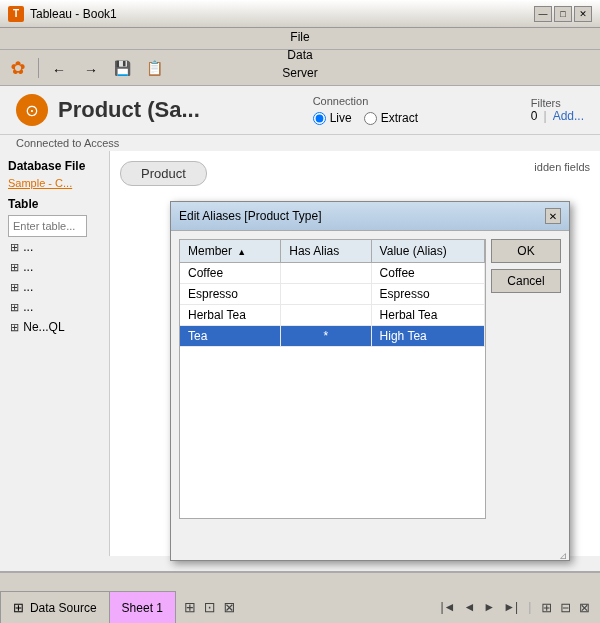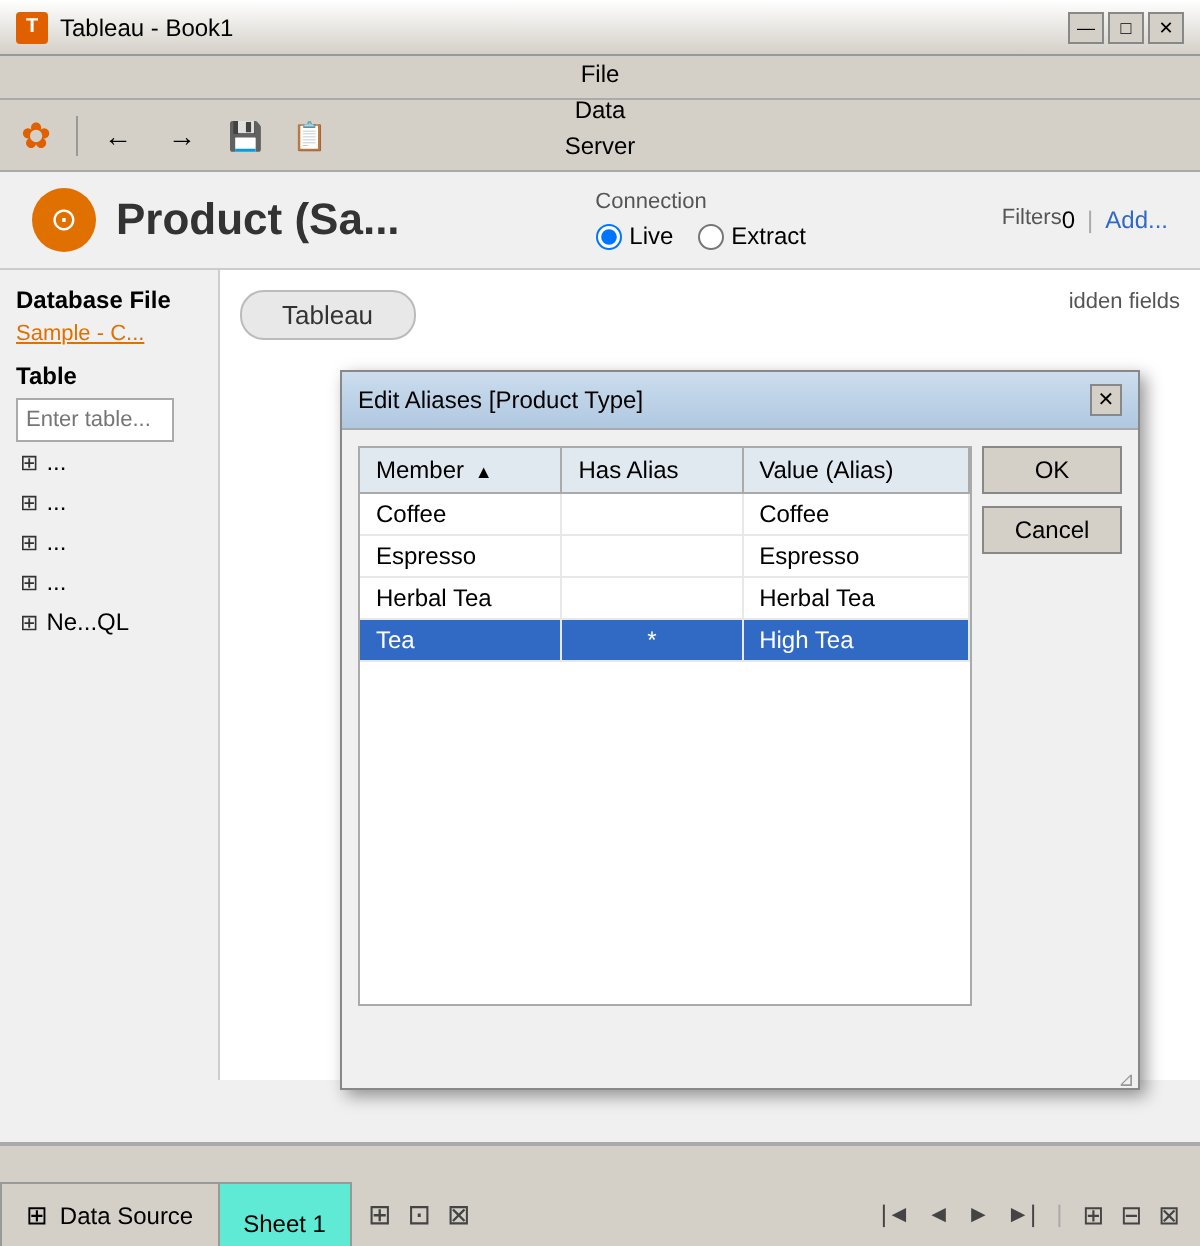--- a/index.html
+++ b/index.html
@@ -77,21 +77,21 @@
       background: #e07000;
       border-radius: 50%;
       display: flex; align-items: center; justify-content: center;
       color: white; font-size: 16px;
     }
     .ds-title { font-size: 22px; font-weight: bold; color: #333; }
     .connection-area { display: flex; flex-direction: column; align-items: flex-start; gap: 4px; }
     .connection-label { font-size: 11px; color: #555; }
     .radio-group { display: flex; gap: 12px; align-items: center; }
     .radio-option { display: flex; align-items: center; gap: 4px; font-size: 12px; cursor: pointer; }
-    .filters-area { display: flex; flex-direction: row; align-items: flex-start; }
+    .filters-area { display: flex; flex-direction: column; align-items: flex-start; }
     .filters-label { font-size: 11px; color: #555; }
     .filters-row { display: flex; align-items: center; gap: 6px; }
     .filter-count { font-size: 12px; }
     .add-link { color: #316ac5; font-size: 12px; cursor: pointer; text-decoration: none; }
     .connected-label { font-size: 11px; color: #555; padding: 2px 16px; }
 
     
     .content-layout {
       display: flex;
       height: calc(100% - 80px);
@@ -168,22 +168,22 @@
       background: #d4d0c8;
       border: 1px solid #999;
       border-bottom: none;
       padding: 4px 12px;
       font-size: 12px;
       cursor: pointer;
       height: 32px;
     }
     .tab-sheet1 {
       display: flex;
-      align-items: flex-end;
-      background: #5eead4;
+      align-items: center;
+      background: #f0abfc;
       border: 1px solid #999;
       border-bottom: none;
       padding: 4px 12px;
       font-size: 12px;
       cursor: pointer;
       height: 32px;
       border-left: none;
     }
     .tab-icons {
       display: flex;
@@ -357,20 +357,21 @@
     </div>
     <div class="filters-area">
       <span class="filters-label">Filters</span>
       <div class="filters-row">
         <span class="filter-count">0</span>
         <span style="color:#aaa;">|</span>
         <a class="add-link">Add...</a>
       </div>
     </div>
   </div>
+  <div class="connected-label">Connected to Access</div>
 
   <div class="content-layout">
 
     <div class="sidebar">
       <div class="sidebar-section-label">Database File</div>
       <a class="sidebar-file-link">Sample - C...</a>
       <div class="sidebar-table-label">Table</div>
       <input class="table-input" placeholder="Enter table..." style="">
       <div class="table-list-item">
         <span class="table-icon">⊞</span>
@@ -388,21 +389,21 @@
         <span class="table-icon">⊞</span>
         <span>...</span>
       </div>
       <div class="neql-item">
         <span class="table-icon">⊞</span>
         <span>Ne...QL</span>
       </div>
     </div>
 
     <div class="main-content">
-      <div class="product-pill">Tableau</div>
+      <div class="product-pill">Product</div>
       <span class="hidden-fields-label">
         <span>idden fields</span>
       </span>
 
       
       <div class="dialog">
 
         <div class="dialog-titlebar">
           <span class="dialog-title">Edit Aliases [Product Type]</span>
           <button class="dialog-close">✕</button>

